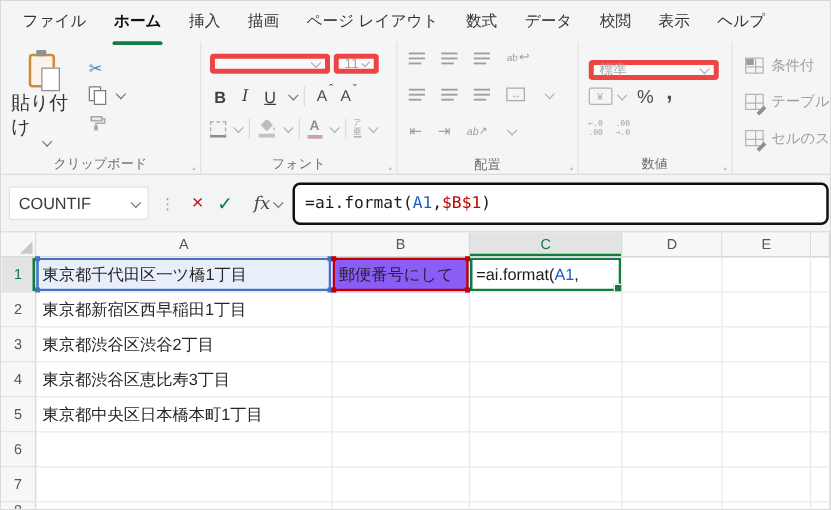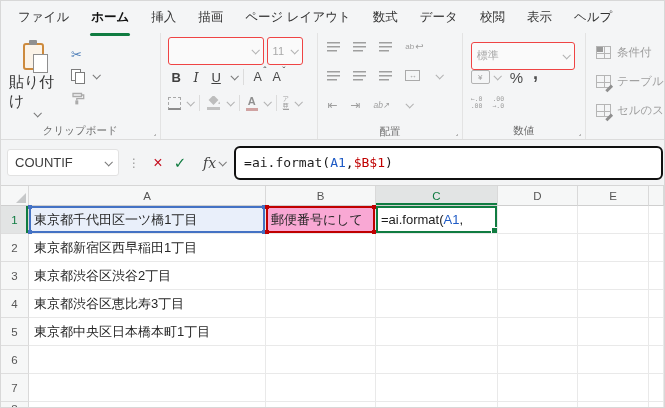--- a/index.html
+++ b/index.html
@@ -42,21 +42,21 @@
 
   
   .chv{display:inline-block;width:5px;height:5px;border-right:1.3px solid #7a7a7a;border-bottom:1.3px solid #7a7a7a;transform:rotate(45deg) translateY(-1px);margin-left:3px;}
   .chv.lt{border-color:#b3b3b3;}
 
   
   .frow{display:flex;align-items:center;padding:0 7px;gap:3px;}
   .frow.r1{height:26px;}
   .frow.r2{height:26px;}
   .frow.r3{height:26px;}
-  .combo{height:28px;border:1px solid #ef4444;border-radius:3px;background:#fafafa;display:flex;align-items:center;justify-content:space-between;font-size:11px;color:#a9a9a9;padding:0 5px;box-sizing:border-box;}
+  .combo{height:16px;border:4px solid #ef4444;border-radius:3px;background:#fafafa;display:flex;align-items:center;justify-content:space-between;font-size:11px;color:#a9a9a9;padding:0 5px;box-sizing:border-box;}
   .combo.fname{width:96px;}
   .combo.fsize{width:36px;}
   .combo.nfmt{width:104px;margin-top:9px;}
   .fbtn{min-width:17px;height:20px;display:flex;align-items:center;justify-content:center;font-size:13px;color:#3f3f3f;}
   .fbtn.b{font-weight:bold;}
   .fbtn.i{font-style:italic;font-family:"DejaVu Serif",serif;}
   .fbtn.u{text-decoration:underline;}
   .vdiv{width:1px;height:16px;background:#dcdcdc;margin:0 3px;}
   .grow{position:relative;font-size:12.5px;color:#4a4a4a;width:16px;text-align:center;}
   .grow i{position:absolute;top:-4px;right:-1px;font-size:10px;font-style:normal;color:#4a4a4a;}
@@ -108,21 +108,21 @@
   
   .grid{flex:1;display:grid;grid-template-columns:28px 237px 110px 122px 80px 71px 1fr;grid-template-rows:20px repeat(7,28px) 1fr;border-top:1px solid #d6d6d6;background:#fff;overflow:hidden;}
   .corner{background:#f6f7f7;border-right:1px solid #d9d9d9;border-bottom:1px solid #cfcfcf;position:relative;}
   .corner::after{content:"";position:absolute;right:2px;bottom:2px;border-left:10px solid transparent;border-bottom:10px solid #c6c8c9;}
   .ch{background:#f6f7f7;border-right:1px solid #d9d9d9;border-bottom:1px solid #cfcfcf;font-size:11.5px;color:#565656;display:flex;align-items:center;justify-content:center;}
   .ch.sel{background:#e2e4e4;color:#0f7b41;box-shadow:inset 0 -2px 0 #107c41;}
   .rh{background:#f6f7f7;border-right:1px solid #d9d9d9;border-bottom:1px solid #dedede;font-size:11.5px;color:#565656;display:flex;align-items:center;justify-content:center;}
   .rh.sel{background:#e2e4e4;color:#0f7b41;box-shadow:inset -2px 0 0 #107c41;}
   .cell{border-right:1px solid #e9e9e9;border-bottom:1px solid #e9e9e9;position:relative;font-size:13px;color:#262626;display:flex;align-items:center;padding-left:5px;white-space:nowrap;overflow:hidden;box-sizing:border-box;}
   .cell.a1{background:#e9effa;box-shadow:inset 0 0 0 2px #4472c4;overflow:visible;}
-  .cell.b1{background:#f9a8d4;box-shadow:inset 0 0 0 2px #c00000;overflow:visible;}
+  .cell.b1{background:#8b5cf6;box-shadow:inset 0 0 0 2px #c00000;overflow:visible;}
   .cell.c1{box-shadow:inset 0 0 0 2px #107c41;overflow:hidden;z-index:2;}
   .h{position:absolute;width:4px;height:4px;z-index:3;}
   .h.tl{left:-1px;top:-1px}.h.tr{right:-1px;top:-1px}.h.bl{left:-1px;bottom:-1px}.h.br{right:-1px;bottom:-1px}
   .a1 .h{background:#4472c4}
   .b1 .h{background:#c00000}
   .fillh{position:absolute;right:-2px;bottom:-2px;width:6px;height:6px;background:#107c41;border:1px solid #fff;z-index:4;box-sizing:content-box;}
 </style>
 </head>
 <body>
 
@@ -214,20 +214,24 @@
           <i class="fcbar"></i>
         </span>
         <i class="chv lt"></i>
         <span class="vdiv"></span>
         <span class="ruby">
           <div>ア</div>
           <div class="rb2">亜</div>
         </span>
         <i class="chv lt"></i>
       </div>
+      <div class="g-label">
+        <span>フォント</span>
+        <span class="dlg"></span>
+      </div>
     </div>
 
     <div class="group g-align">
       <div class="arow">
         <i class="bars"></i>
         <i class="bars"></i>
         <i class="bars"></i>
         <span class="wrapic">
           <span>ab</span>
             <span class="ret">↩</span>

